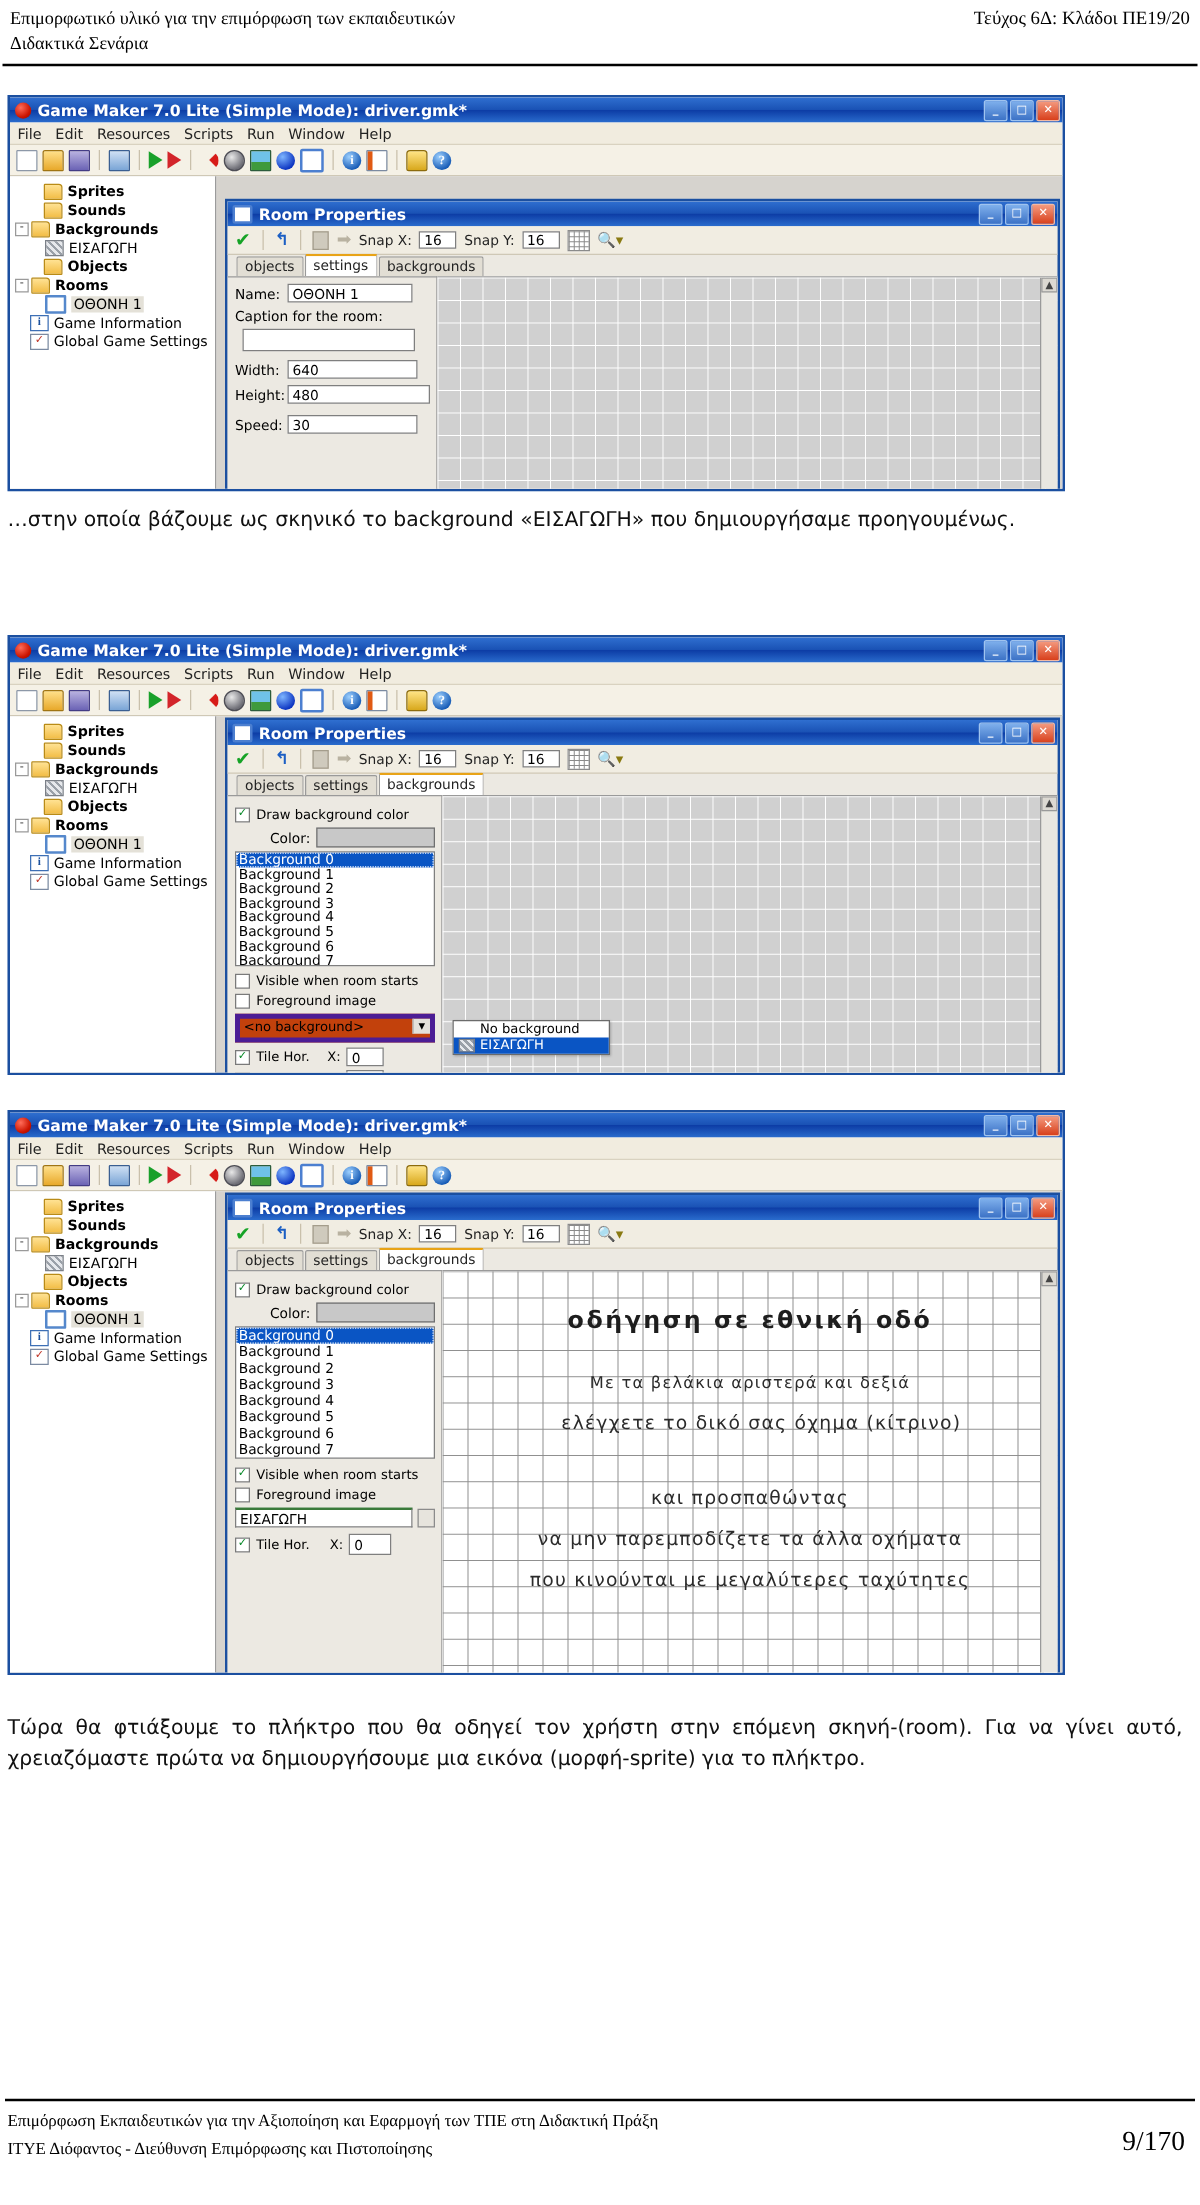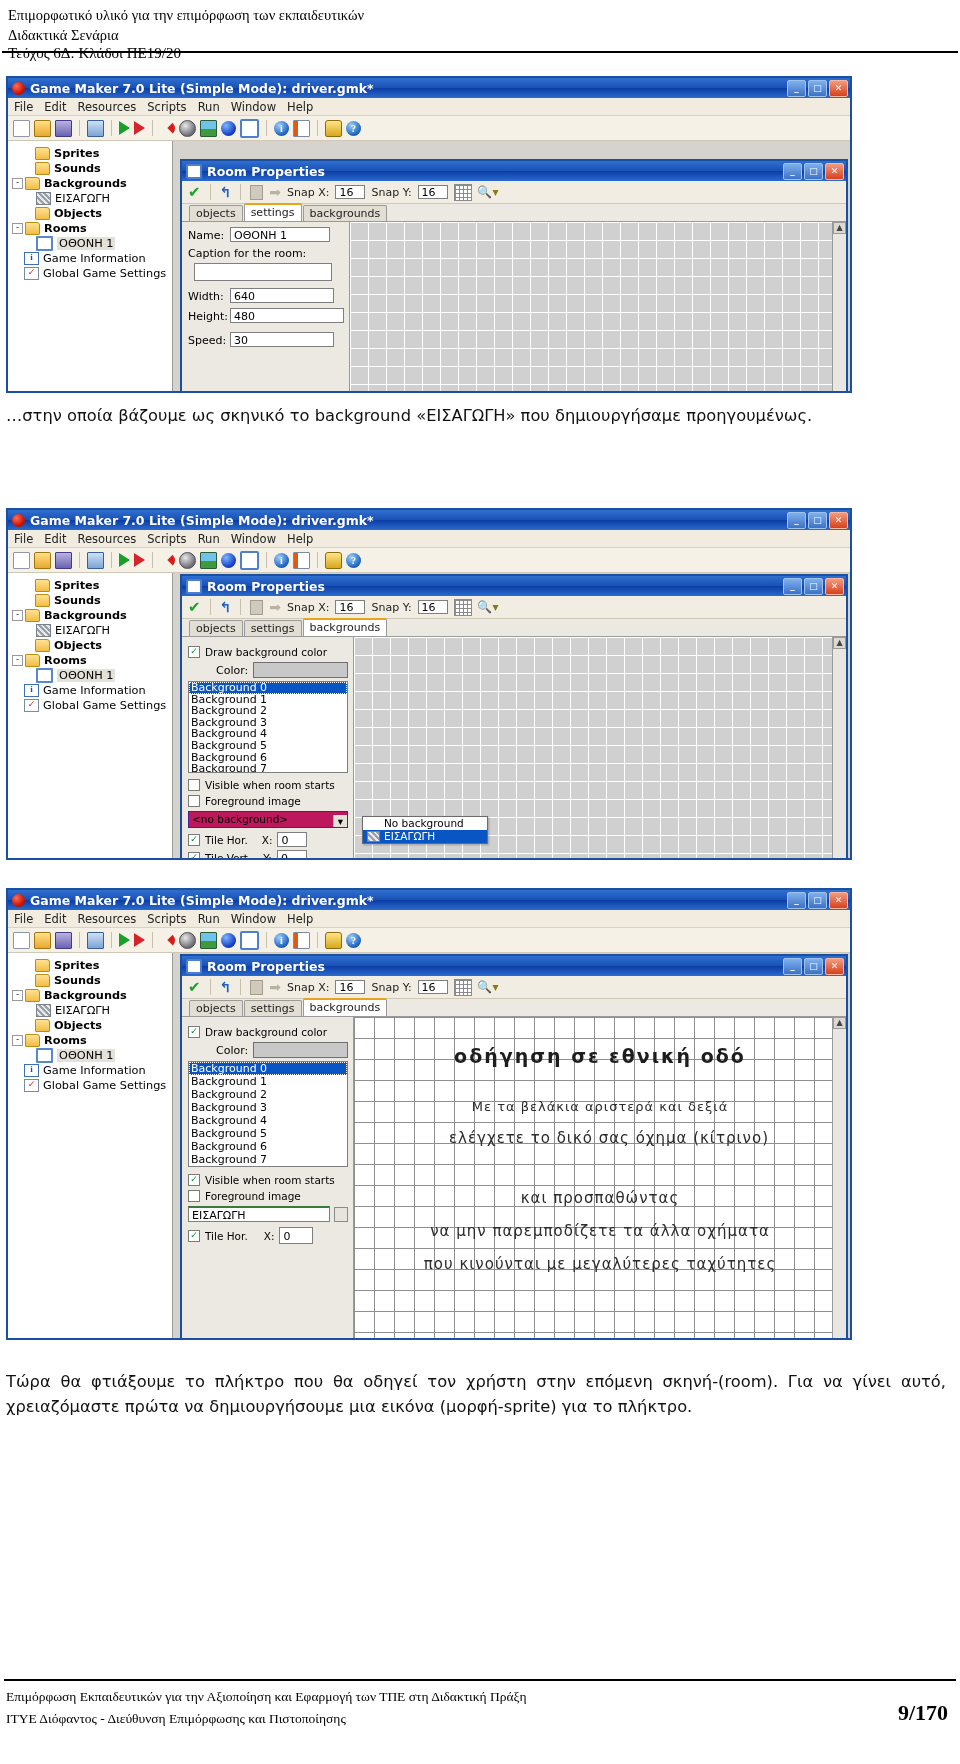--- a/index.html
+++ b/index.html
@@ -23,21 +23,20 @@
     padding: 0 8px;
     box-sizing: border-box;
     font-family: "Liberation Serif", serif;
     font-size: 14.5px;
     line-height: 1.28;
   }
   .page-header .hdr-row {
     display: flex;
     justify-content: space-between;
     align-items: flex-start;
-    flex-direction: column;
   }
   .page-header .hdr-left1 { white-space: nowrap; }
   .page-header .hdr-right { white-space: nowrap; font-size: 15px; }
   .page-header .hdr-left2 { margin-top: 1px; }
   .header-rule {
     position: absolute;
     top: 51px; left: 2px; width: 956px; height: 2px;
     background: #000;
   }
 
@@ -257,21 +256,21 @@
     box-shadow: 1px 1px 2px rgba(0,0,0,.25);
   }
   .dd-popup .dd-it { height:13px; line-height:13px; padding:0 4px; display:flex; align-items:center; }
   .dd-popup .dd-it.sel { background:#0a55c4; color:#fff; }
   .dd-popup .dd-it .ddico {
     width:11px; height:9px; margin-right:4px; flex:none;
     background: repeating-linear-gradient(45deg,#9aa0a8 0 2px,#e6e8ec 2px 4px); border:1px solid #7b8088;
   }
 
   .combo {
-    display:flex; align-items:flex-end; border:1px solid #4c1d95; background:#be185d; height:15px;
+    display:flex; align-items:flex-start; border:4px solid #4c1d95; background:#c2410c; height:15px;
     font-size:10.5px;
   }
   .combo .val { flex:1; padding-left:3px; line-height:15px; }
   .combo .btn { width:13px; border-left:1px solid #b3b3b3; background:#e4e1da;
                 display:flex; align-items:center; justify-content:center; }
 
   .browse-ico { width:12px; height:13px; background:#e7e4dd; border:1px solid #8b8b8b; }
 
   
   .footer-rule {
@@ -830,13 +829,13 @@
       </div>
     </div>
   </div>
 </div>
 
 <div class="para" style="top:1370px;">Τώρα θα φτιάξουμε το πλήκτρο που θα οδηγεί τον χρήστη στην επόμενη σκηνή-(room). Για να γίνει αυτό, χρειαζόμαστε πρώτα να δημιουργήσουμε μια εικόνα (μορφή-sprite) για το πλήκτρο.</div>
 
 <div class="footer-rule" style="top:1679px;"></div>
 <div class="footer-text" style="top:1688px;">Επιμόρφωση Εκπαιδευτικών για την Αξιοποίηση και Εφαρμογή των ΤΠΕ στη Διδακτική Πράξη</div>
 <div class="footer-text" style="top:1710px;">ΙΤΥΕ Διόφαντος - Διεύθυνση Επιμόρφωσης και Πιστοποίησης</div>
-<div class="page-num" style="top:1700px;font-weight:bold;">9/170</div>
+<div class="page-num" style="top:1700px;">9/170</div>
 
 </body></html>

